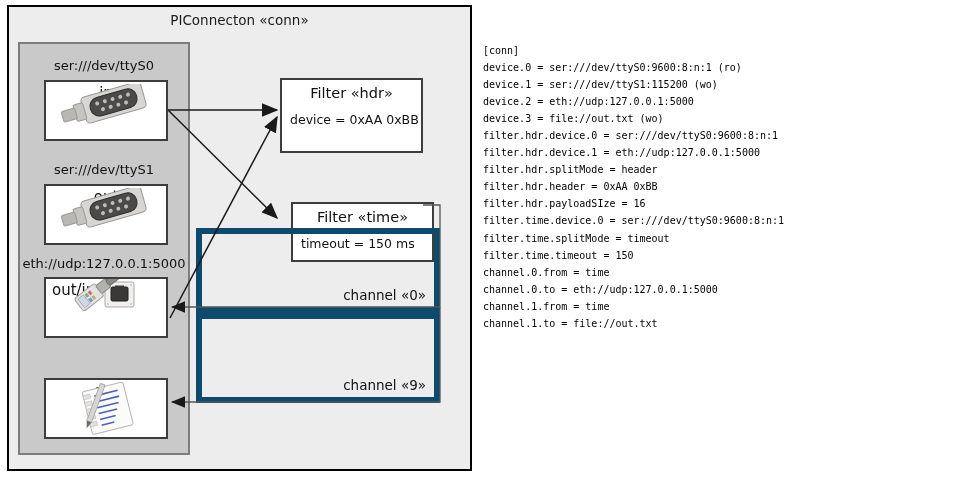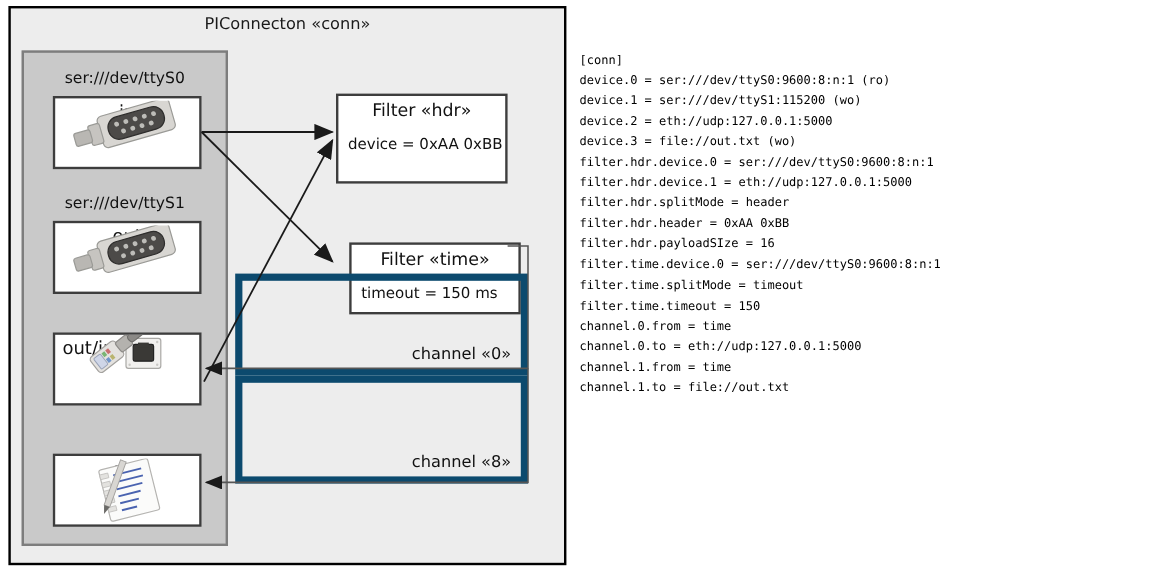--- a/index.html
+++ b/index.html
@@ -210,20 +210,21 @@
             <circle cx="27" cy="17" r="2"></circle>
           <circle cx="35" cy="17" r="2"></circle>
             <circle cx="43" cy="17" r="2"></circle>
         </g>
         <rect x="-9" y="5" width="10" height="17" rx="2" fill="#c6c4c0" stroke="#9a9a96" stroke-width="1"></rect>
         <rect x="-22" y="8" width="14" height="11" rx="2" fill="#b9b7b3" stroke="#9a9a96" stroke-width="1"></rect>
       </g>
     </svg>
   </div>
 
+  <div class="device-label" style="left:18px; top:256px; width:172px;">eth://udp:127.0.0.1:5000</div>
   <div class="device-box" style="left:44px; top:277px; width:124px; height:61px;">
     <div class="device-caption left-align">out/in</div>
     <svg width="120" height="57" viewBox="0 0 120 57" style="position:absolute;left:0;top:0;">
       <rect x="59" y="3" width="29" height="25" rx="2" fill="#f1f0ee" stroke="#a9a8a5" stroke-width="1"></rect>
       <rect x="65" y="8" width="17" height="14" rx="1.5" fill="#3a3936" stroke="#222" stroke-width="1"></rect>
       <rect x="69" y="6.5" width="9" height="4" fill="#3a3936"></rect>
       <g fill="#c9c8c5">
         <circle cx="62" cy="6" r="1"></circle>
           <circle cx="85" cy="6" r="1"></circle>
         <circle cx="62" cy="25" r="1"></circle>
@@ -283,21 +284,21 @@
     <div class="filter-props">
       <div>timeout = 150 ms</div>
     </div>
   </div>
 
   <div class="channel-box" style="left:196px; top:228px; width:244px; height:85px;">
     <div class="channel-label">channel «0»</div>
   </div>
 
   <div class="channel-box" style="left:196px; top:313px; width:244px; height:90px;">
-    <div class="channel-label">channel «8»</div>
+    <div class="channel-label">channel «9»</div>
   </div>
 
   <svg class="overlay">
     <defs>
       <marker id="arrowSolid" markerWidth="11" markerHeight="9" refX="10" refY="4.5" orient="auto">
         <polygon points="0,0 11,4.5 0,9" fill="#1a1a1a"></polygon>
       </marker>
       <marker id="arrowThin" markerWidth="11" markerHeight="9" refX="10" refY="4.5" orient="auto">
         <polygon points="0,0 11,4.5 0,9" fill="#1a1a1a"></polygon>
       </marker>

